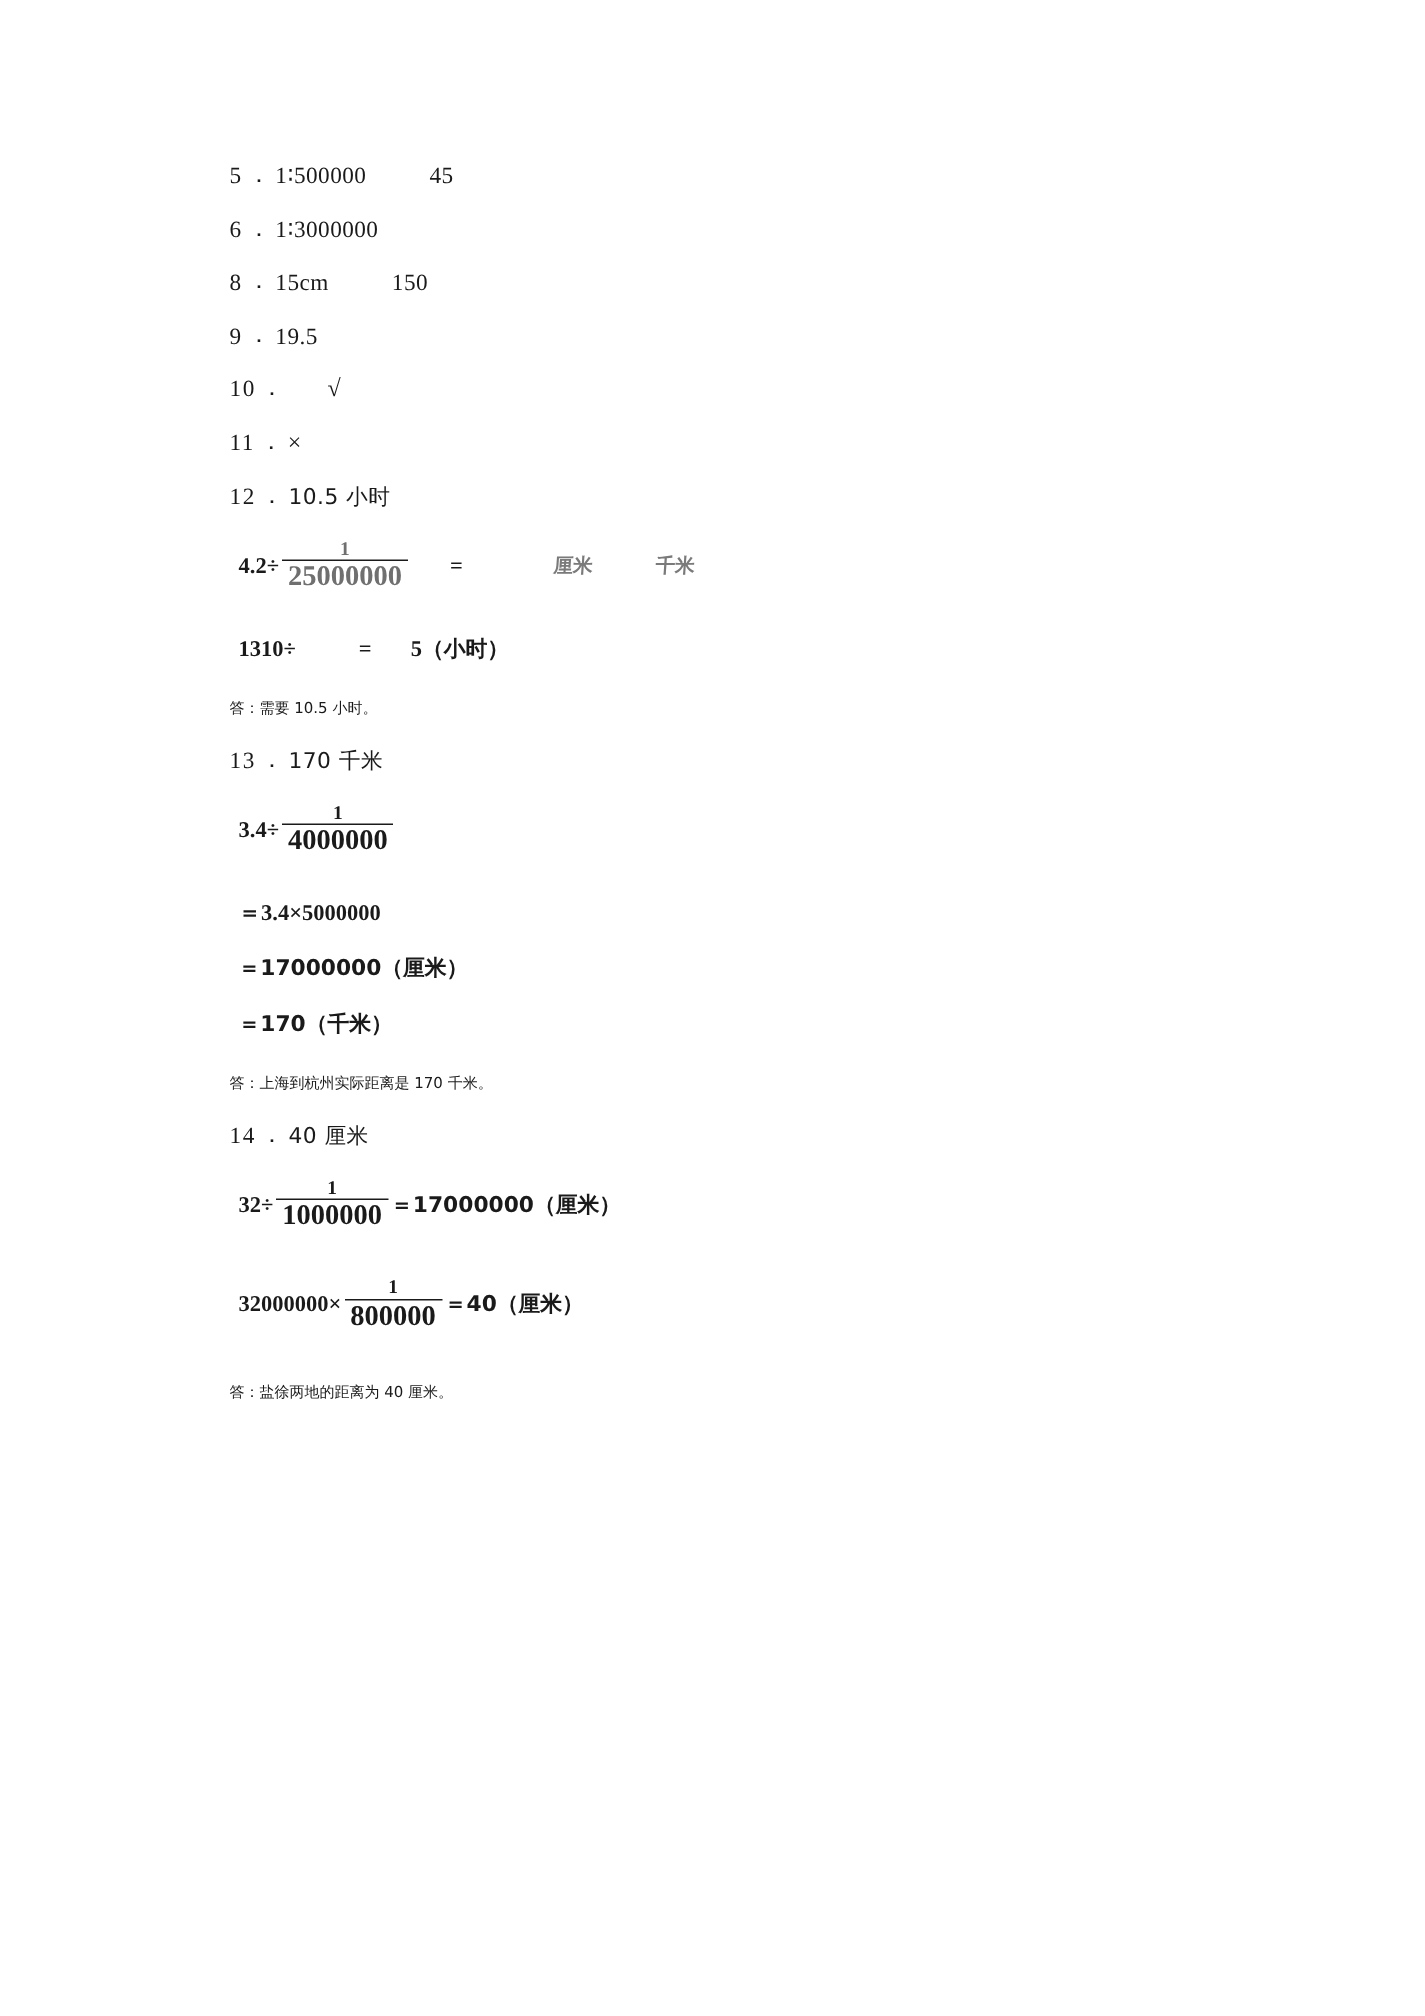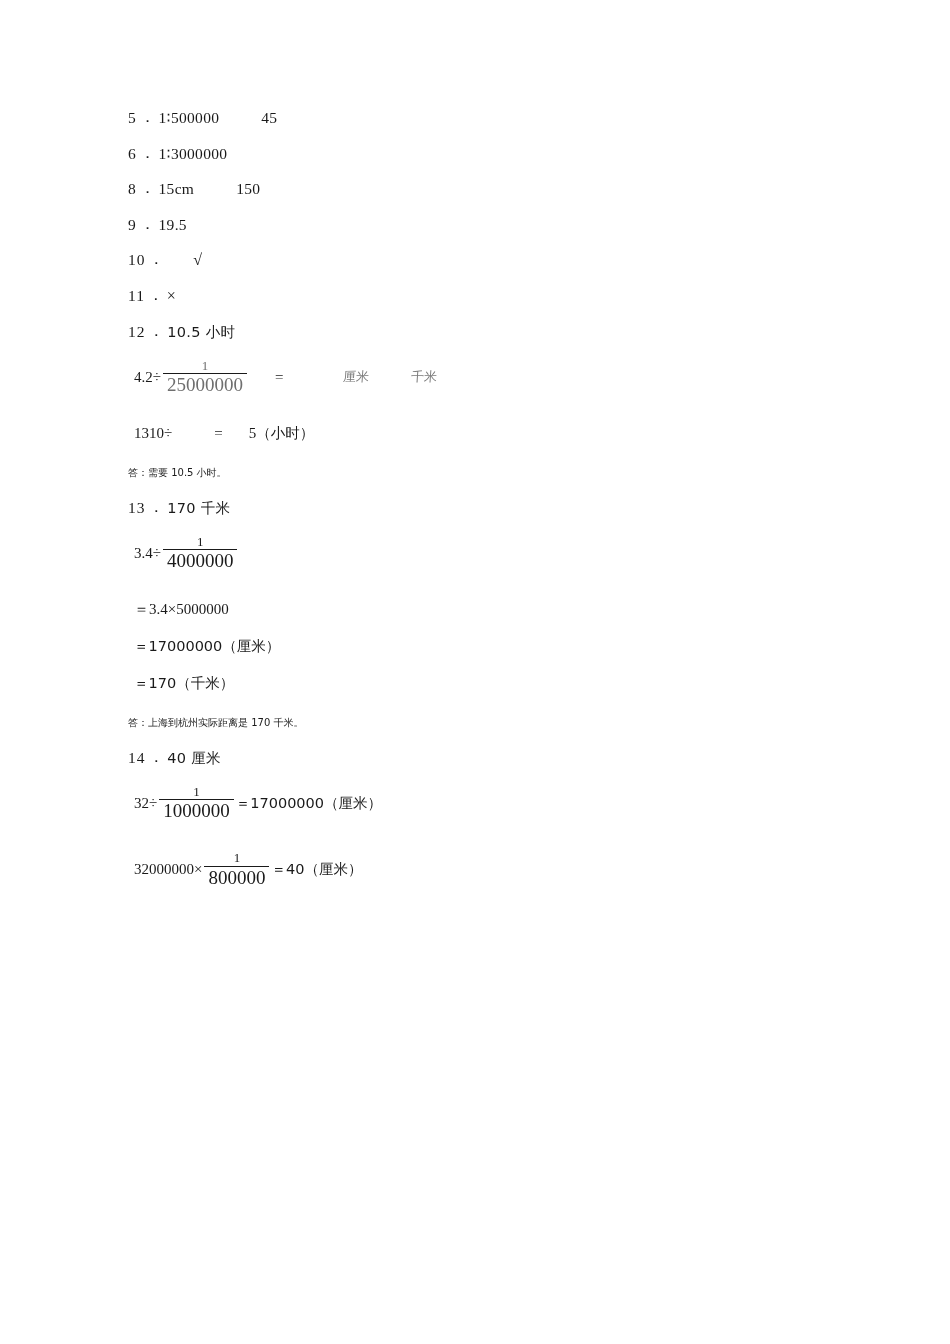--- a/index.html
+++ b/index.html
@@ -18,21 +18,21 @@
   .page {
     position: absolute;
     left: 0;
     top: 0;
     width: 950px;
     height: 1344px;
     background: #fff;
   }
   .content {
     position: absolute;
-    left: 128px;
+    left: 153px;
     top: 110px;
     width: 680px;
   }
   .line {
     font-size: 15.5px;
     line-height: 1.0;
     margin-bottom: 20px;
     white-space: nowrap;
     letter-spacing: 0.3px;
   }
@@ -74,21 +74,21 @@
     font-size: 19px;
     line-height: 1.05;
     padding: 0 4px;
   }
   .formula {
     font-size: 15px;
     line-height: 1.0;
     margin-bottom: 22px;
     white-space: nowrap;
   }
-  .formula-indent { padding-left: 6px; }
+  .formula-indent { padding-left: 6px; font-weight: bold; }
   .tall { margin-bottom: 30px; }
   .answer {
     font-size: 15px;
     margin-bottom: 20px;
     white-space: nowrap;
   }
   .answer .cn { font-size: 10px; }
   .check { font-size: 16px; }
   .blurred {
     color: #6f6f6f;
@@ -178,15 +178,18 @@
     </div>
 
     <div class="formula formula-indent tall">
       <span>32÷</span><span class="frac"><span class="top">1</span><span class="bar"></span><span class="bot">1000000</span></span><span class="cn">＝17000000（厘米）</span>
     </div>
 
     <div class="formula formula-indent tall">
       <span>32000000×</span><span class="frac"><span class="top">1</span><span class="bar"></span><span class="bot">800000</span></span><span class="cn">＝40（厘米）</span>
     </div>
 
+    <div class="answer">
+      <span class="cn">答：盐徐两地的距离为 40 厘米。</span>
+    </div>
 
   </div>
 </div>
 
 </body></html>

